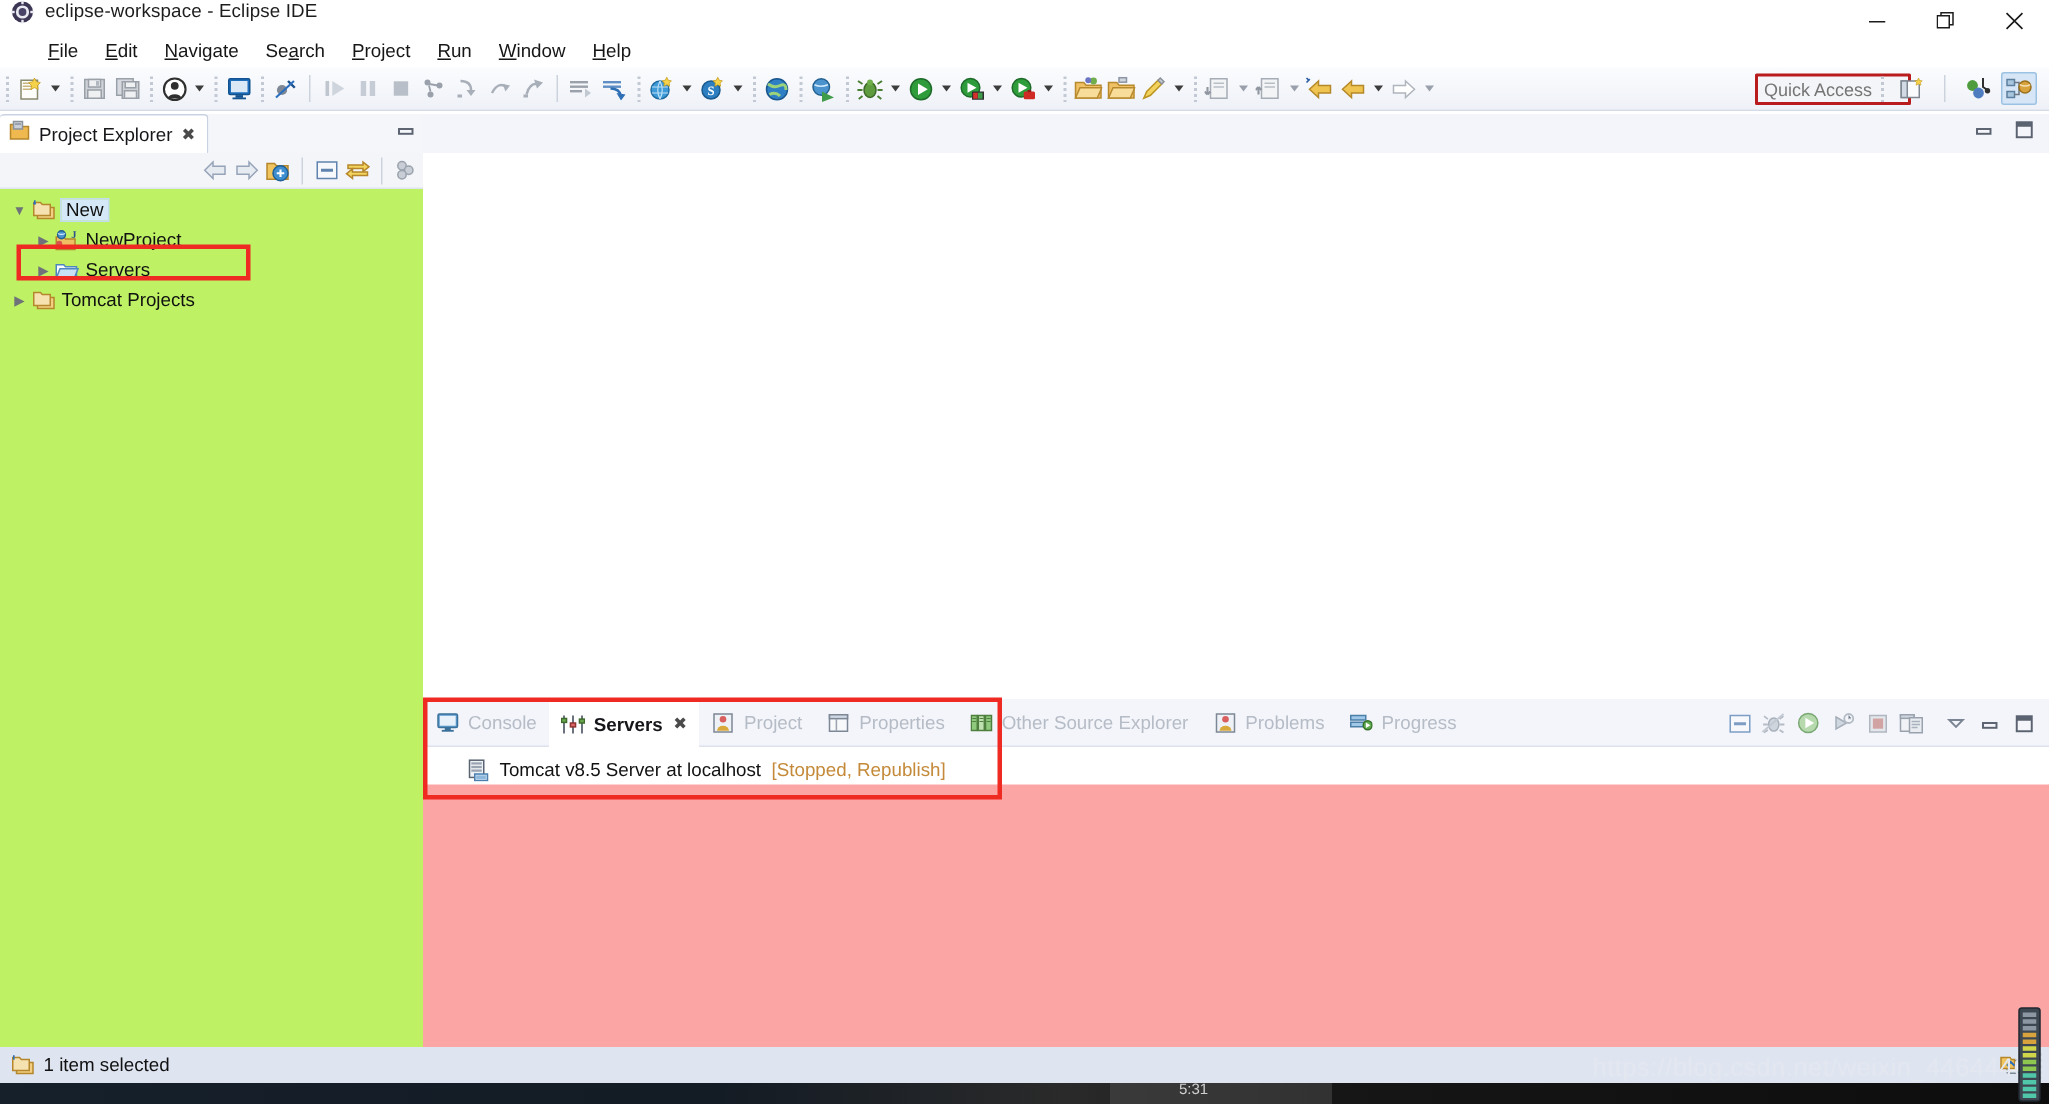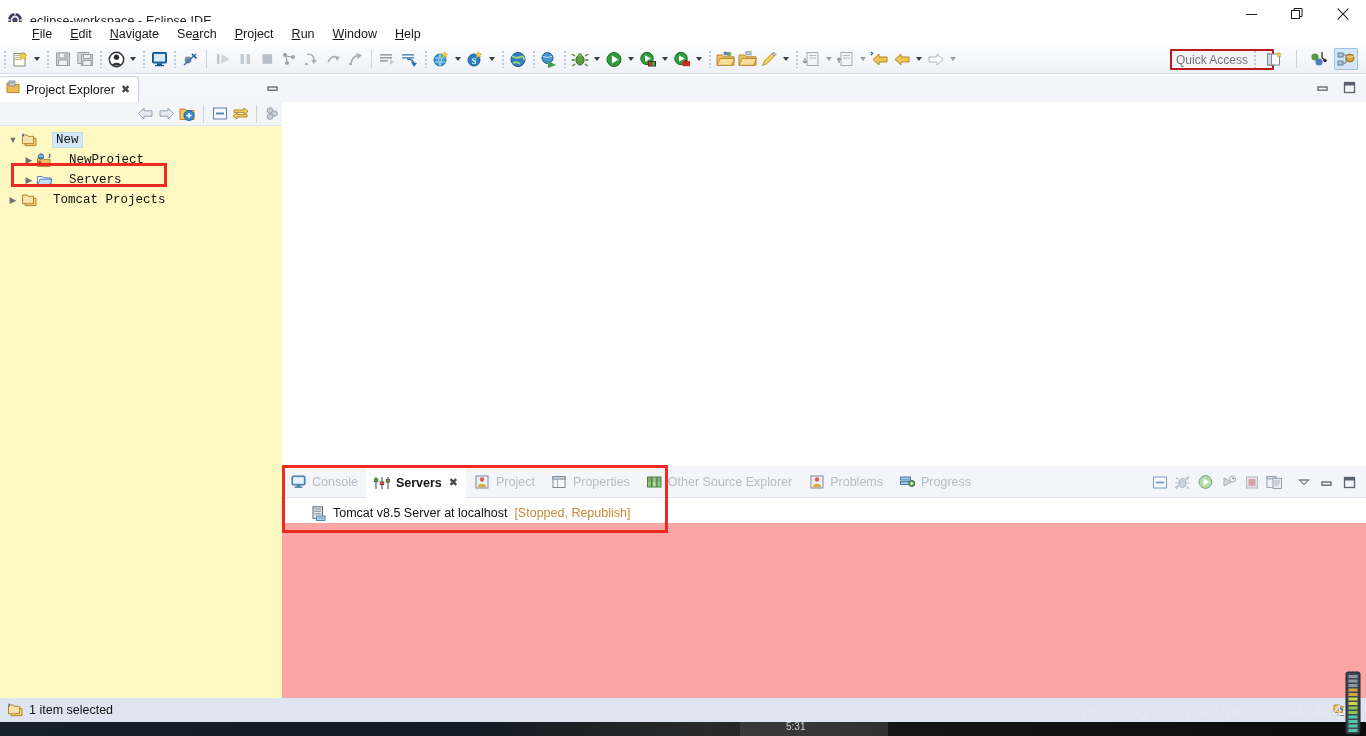--- a/index.html
+++ b/index.html
@@ -6,21 +6,21 @@
   html,body{
     width:1366px; height:736px; overflow:hidden;
     font-family:"Liberation Sans", sans-serif;
     background:#ffffff;
   }
   #app{ position:relative; width:1366px; height:736px; background:#ffffff; }
 
   
   .titlebar{
     position:absolute; left:0; top:0; width:1366px; height:28px;
-    background:#ffffff; display:flex; align-items:flex-end;
+    background:#ffffff; display:flex; align-items:flex-start;
   }
   .titlebar .tb-icon{ margin-left:7px; margin-right:7px; width:16px; height:16px; position:relative;}
   .tb-title{ font-size:12.5px; color:#1d1d1d; letter-spacing:.1px;}
   .winbtns{ position:absolute; right:0; top:0; height:28px; display:flex;}
   .winbtn{ width:46px; height:28px; display:flex; align-items:center; justify-content:center;
            color:#222; font-size:12px;}
   .winbtn svg{ display:block; }
 
   
   .menubar{
@@ -58,41 +58,41 @@
     border:2px solid #b91c1c; background:#f4f5f8; border-radius:1px;
     font-size:12px; color:#3b3b3b; padding:2px 4px; line-height:15px;
   }
   .persp{ position:absolute; right:8px; top:48px; display:flex; align-items:center; gap:4px;}
   .persp .pbtn{ width:24px; height:22px; display:flex;align-items:center;justify-content:center;}
   .persp .pbtn.sel{ background:#d6e6f7; border:1px solid #9cc2e3; border-radius:2px;}
 
   
   .leftpane{
     position:absolute; left:0; top:76px; width:315px; height:622px;
-    background:#fef9c3; border-right:5px solid #000000;
+    background:#bef264; border-right:7px solid #000000;
   }
   .pe-tabrow{ position:relative; height:26px; background:#f5f6fa; }
   .pe-tab{
     position:absolute; left:0; top:0; height:26px; display:flex; align-items:center;
     padding:0 8px 0 6px; background:#ffffff; border-top:1px solid #c9d2e2;
     border-right:1px solid #c9d2e2; border-top-left-radius:3px; border-top-right-radius:3px;
   }
   .pe-tab .lbl{ font-size:12.5px; color:#16161a; margin:0 6px 0 5px; }
   .tabclose{ font-size:11px; color:#4a4a4a; }
   .pe-minmax{ position:absolute; right:6px; top:4px; display:flex; gap:12px; align-items:center;}
   .pe-toolrow{
     position:relative; height:24px; background:#f3f5f9; border-bottom:1px solid #dfe4ee;
     display:flex; align-items:center; justify-content:flex-end; padding-right:6px;
   }
   .pe-toolrow .tb2{ width:21px;height:20px;display:flex;align-items:center;justify-content:center;}
   .tree{ position:relative; padding-top:4px; font-size:12.5px; color:#111; }
   .trow{ display:flex; align-items:center; height:20px; position:relative; padding-left:6px;}
   .trow .twist{ width:14px; text-align:center; color:#6f7379; font-size:9px; line-height:20px;}
   .trow .ticon{ width:17px; height:16px; display:flex; align-items:center; justify-content:center;}
-  .trow .tlabel{ margin-left:16px; white-space:nowrap;font-family:Liberation Mono, monospace; }
+  .trow .tlabel{ margin-left:4px; white-space:nowrap; }
   .sel-label{ background:#d4e8f7; outline:1px solid #c3ddf0; padding:0 3px; }
 
   .redbox{ position:absolute; border:3px solid #ef2a22; pointer-events:none; }
 
   
   .editorarea{
     position:absolute; left:282px; top:76px; width:1084px; height:390px; background:#ffffff;
   }
   .ed-top{ position:absolute; left:0; top:0; width:1084px; height:26px; background:#f4f5fa; }
   .ed-btns{ position:absolute; right:10px; top:4px; display:flex; gap:14px; align-items:center;}

